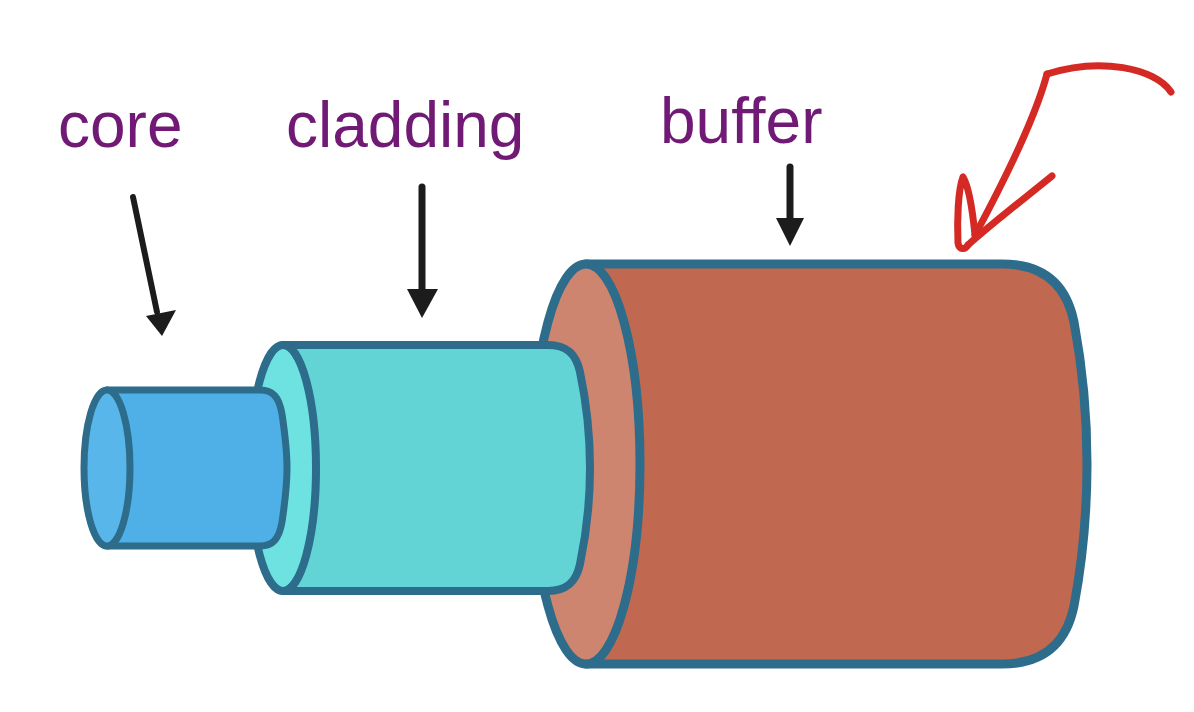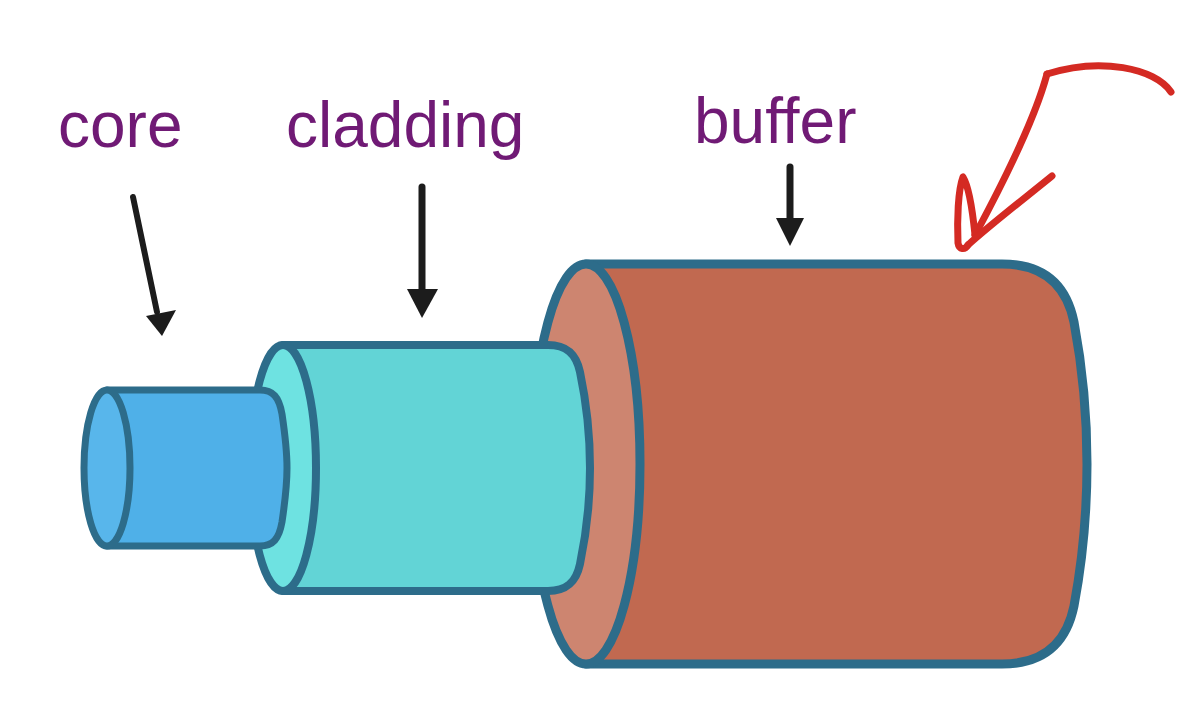--- a/index.html
+++ b/index.html
@@ -22,21 +22,21 @@
   }
   .layer-label {
     position: absolute;
     font-size: 64px;
     line-height: 1;
     color: #701a75;
     white-space: nowrap;
   }
   .label-core     { left: 58px;  top: 93px; }
   .label-cladding { left: 286px; top: 93px; }
-  .label-buffer   { left: 694px; top: 89px; }
+  .label-buffer   { left: 660px; top: 89px; }
 </style>
 </head>
 <body>
 
 <div class="stage">
 
   <svg class="diagram-svg" width="1194" height="712" viewBox="0 0 1194 712">
 
     <g>
       <path d="M 586,264 L 1002,264 C 1042,264 1066,283 1074,322 C 1083,370 1087,415 1087,464 C 1087,513 1083,558 1074,606 C 1066,645 1042,664 1002,664 L 586,664 Z" fill="#c16950" stroke="#2d6c8a" stroke-width="9" stroke-linejoin="round"></path>

